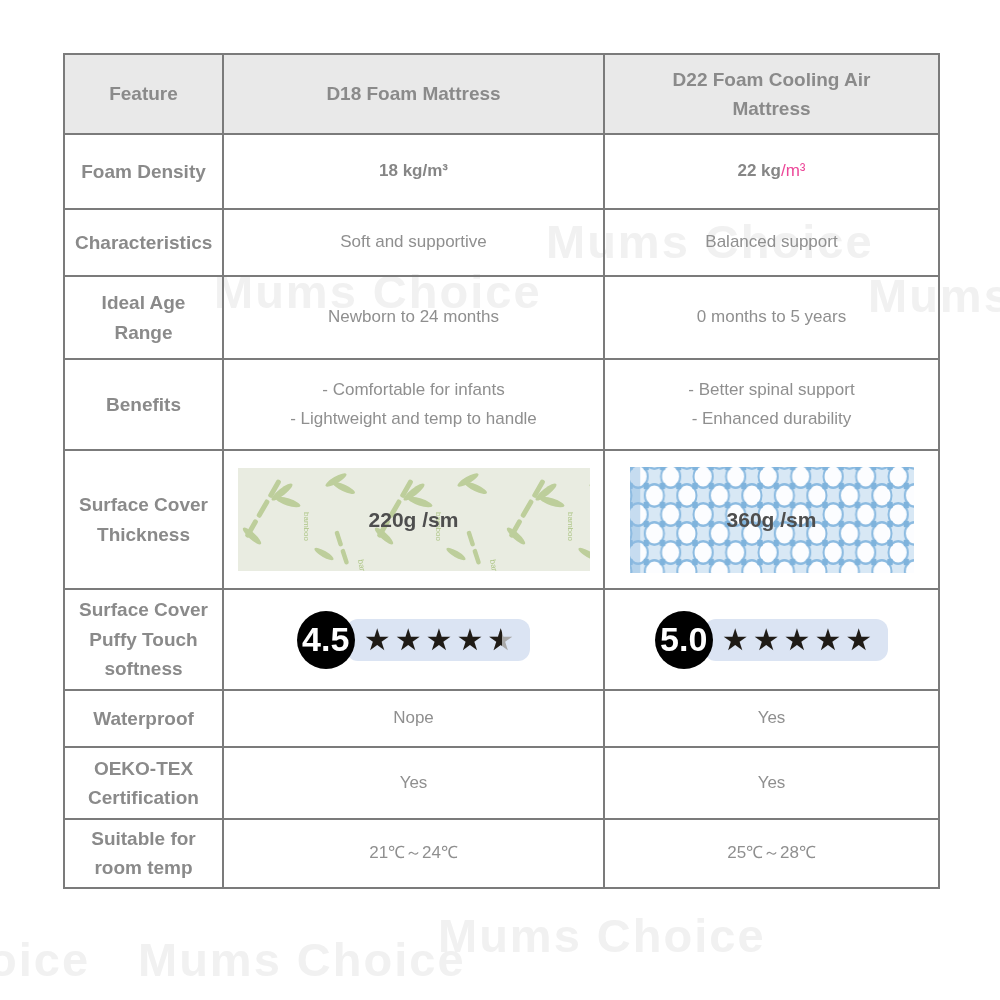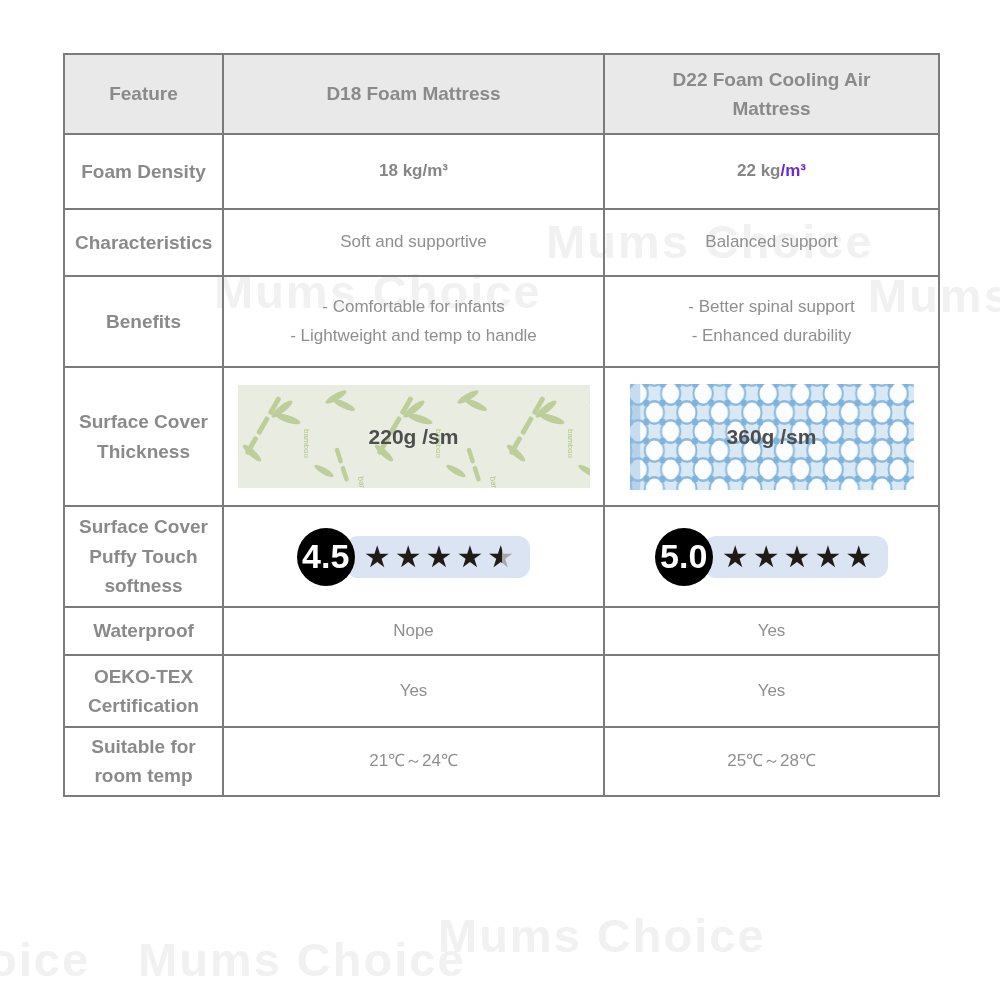--- a/index.html
+++ b/index.html
@@ -37,34 +37,34 @@
     font-size:19px; font-weight:bold; line-height:1.55;
     white-space:pre-line;
   }
   .r-header      { height:80px; }
   .r-density     { height:75px; }
   .r-chars       { height:67px; }
   .r-age         { height:83px; }
   .r-benefits    { height:91px; }
   .r-thickness   { height:139px; }
   .r-puffy       { height:101px; }
-  .r-waterproof  { height:48px;margin-left:44px; }
+  .r-waterproof  { height:57px;margin-left:44px; }
   .r-oeko        { height:72px; }
   .r-temp        { height:68px; }
 
   .label {
     color:#8a8a8a; font-weight:bold; font-size:19px; line-height:1.55;
     white-space:pre-line;
   }
   .value {
     color:#8f8f8f; font-size:17px; line-height:1.7;
     white-space:pre-line;
   }
   .bold-val { font-weight:bold; color:#868686; }
-  .unit-val { font-weight:bold; color:#6d28d9; }
+  .unit-val { font-weight:normal; color:#ec4899; }
 
   
   .fabric-cell { padding:0 !important; }
   .fabric { position:relative; margin:0 auto; overflow:hidden; }
   .fabric.bamboo { width:352px; height:103px; }
   .fabric.mesh   { width:284px; height:106px; }
   .fabric svg { position:absolute; left:0; top:0; width:100%; height:100%; display:block; }
   .fabric-label {
     position:absolute; left:0; top:0; right:0; bottom:0;
     display:flex; align-items:center; justify-content:center;
@@ -121,20 +121,26 @@
     <td class="value"><span class="bold-val">18 kg/m³</span><span class="unit-val"></span></td>
     <td class="value"><span class="bold-val">22 kg</span><span class="unit-val">/m³</span></td>
   </tr>
 
   <tr class="r-chars">
     <td class="label">Characteristics</td>
     <td class="value">Soft and supportive</td>
     <td class="value">Balanced support</td>
   </tr>
 
+  <tr class="r-age">
+    <td class="label">Ideal Age
+Range</td>
+    <td class="value">Newborn to 24 months</td>
+    <td class="value">0 months to 5 years</td>
+  </tr>
 
   <tr class="r-benefits">
     <td class="label">Benefits</td>
     <td class="value">- Comfortable for infants
 - Lightweight and temp to handle</td>
     <td class="value">- Better spinal support
 - Enhanced durability</td>
   </tr>
 
   <tr class="r-thickness">

